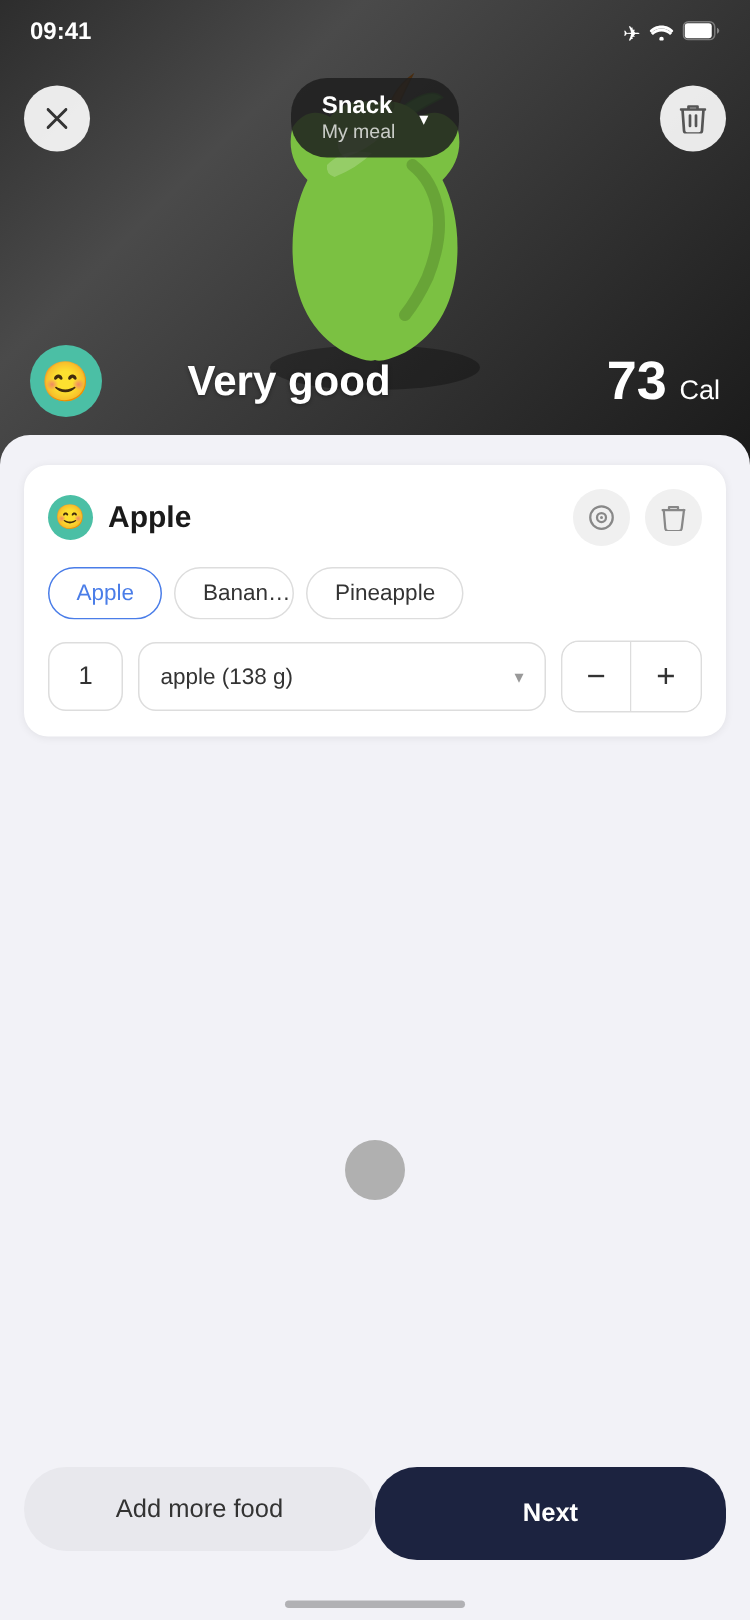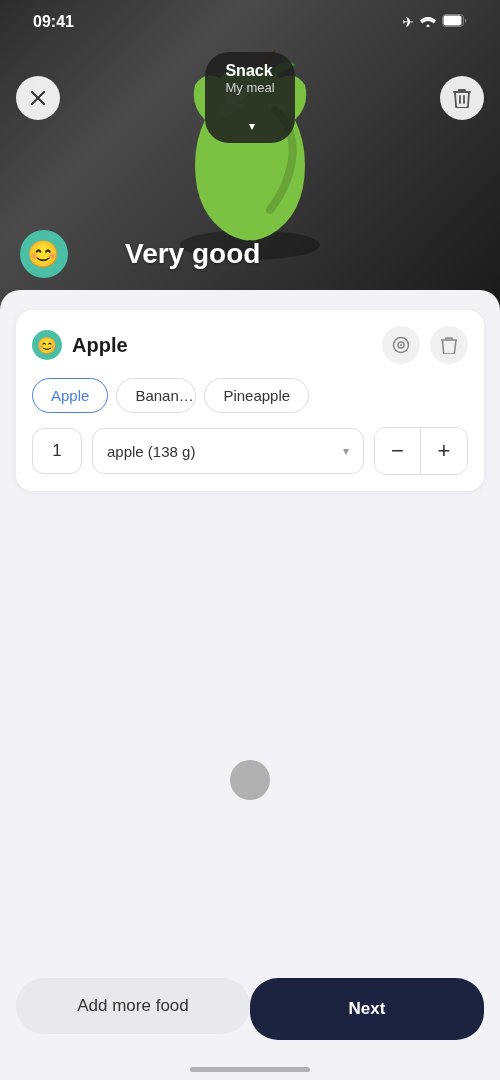--- a/index.html
+++ b/index.html
@@ -14,21 +14,21 @@
     }
 
     
     .status-bar {
       position: absolute;
       top: 0; left: 0; right: 0;
       height: 44px;
       display: flex;
       align-items: center;
       justify-content: space-between;
-      padding: 0 33px;
+      padding: 0 20px;
       z-index: 10;
       color: white;
     }
     .status-time {
       font-size: 16px;
       font-weight: 600;
       color: white;
     }
     .status-icons {
       display: flex;
@@ -81,23 +81,22 @@
       cursor: pointer;
       font-size: 18px;
       color: #333;
     }
     .nav-meal-selector {
       background: rgba(30,30,30,0.85);
       border-radius: 24px;
       padding: 10px 20px;
       display: flex;
       align-items: center;
-      gap: 24px;
-      cursor: pointer;
-      flex-direction: column;
+      gap: 12px;
+      cursor: pointer;
     }
     .nav-meal-title {
       color: white;
       font-size: 16px;
       font-weight: 600;
     }
     .nav-meal-sub {
       color: rgba(255,255,255,0.75);
       font-size: 13px;
     }
@@ -442,20 +441,24 @@
       <path d="M7 8v7M11 8v7" stroke="#555" stroke-width="1.8" stroke-linecap="round"></path>
     </svg>
   </button>
 </div>
 
 <div class="mood-bar">
   <div class="mood-left">
     <div class="mood-emoji">😊</div>
     <span class="mood-label">Very good</span>
   </div>
+  <div class="calories-display">
+    <span class="calories-number">73</span>
+    <span class="calories-unit">Cal</span>
+  </div>
 </div>
 
 <div class="main-card">
   <div class="food-item-row">
 
     <div class="food-header">
       <div class="food-title-group">
         <div class="food-emoji-small">😊</div>
         <span class="food-name">Apple</span>
       </div>

